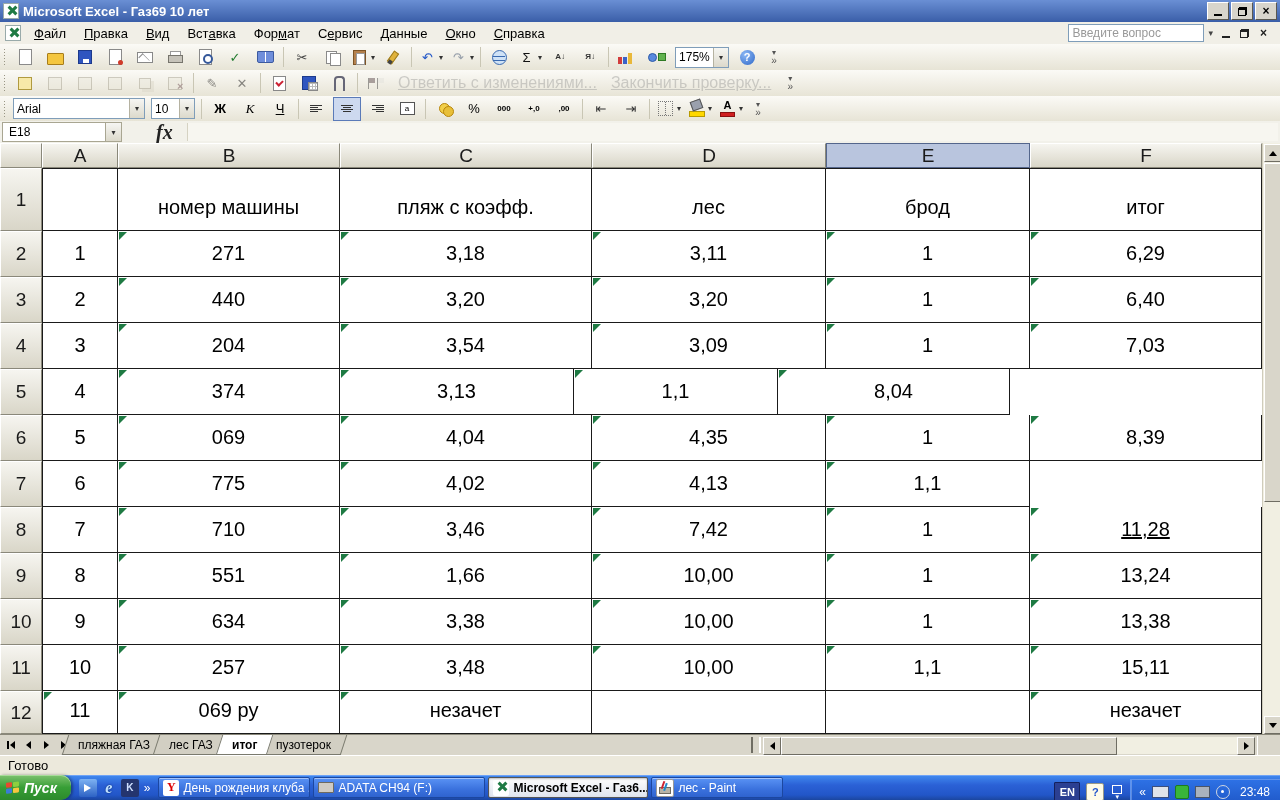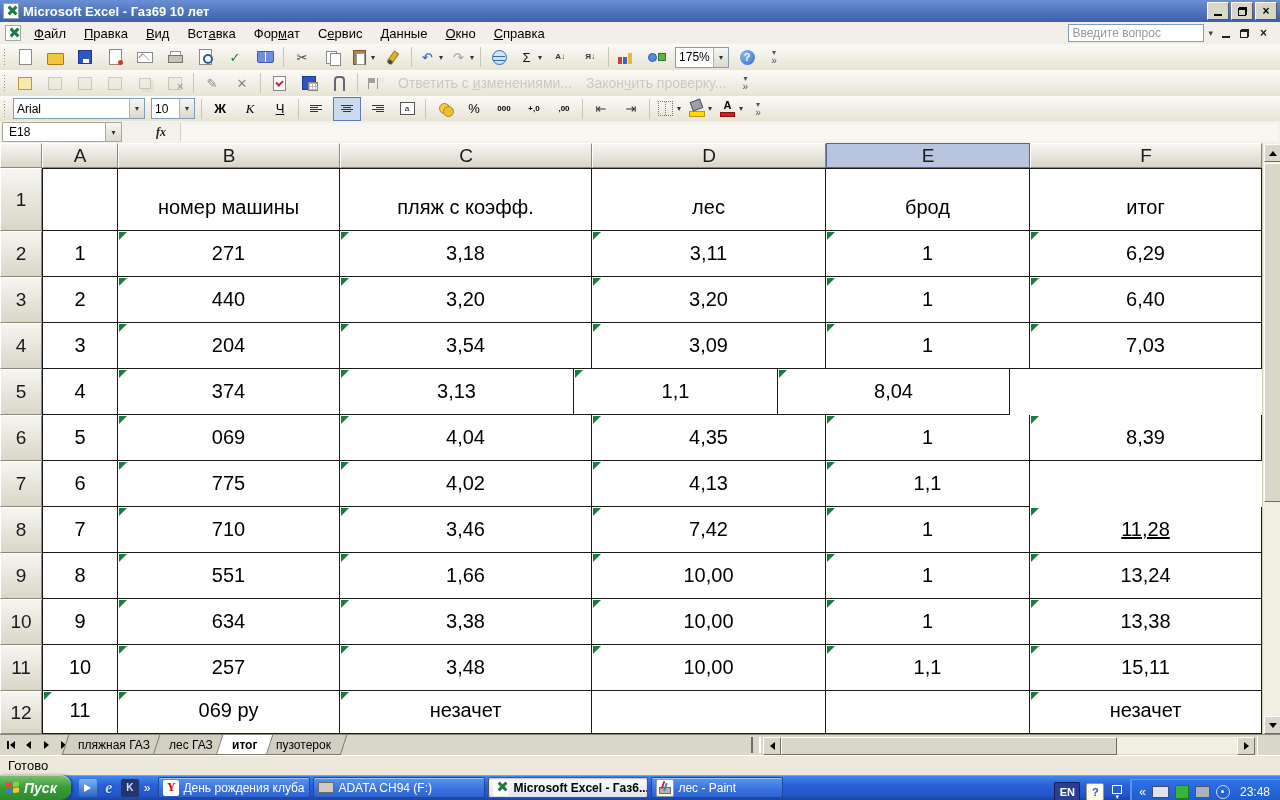--- a/index.html
+++ b/index.html
@@ -58,21 +58,21 @@
   .dd{font-size:8px;color:#333;margin-left:2px;}
   .combo{background:#fff;border:1px solid #7f9db9;height:19px;display:flex;align-items:center;
     font-size:12px;margin:0 3px;flex:none;position:relative;}
   .cval{flex:1;padding:0 3px;white-space:nowrap;overflow:hidden;}
   .cdd{width:14px;height:100%;background:linear-gradient(#f6f6f3,#dcd9cb);
     border-left:1px solid #b5b2a1;display:flex;align-items:center;justify-content:center;
     font-size:8px;color:#333;flex:none;}
   .chev{width:16px;height:24px;display:flex;flex-direction:column;align-items:center;
     justify-content:center;color:#555;flex:none;margin-left:4px;}
   .chv1{font-size:8px;line-height:7px;} .chv2{font-size:10px;line-height:9px;}
-  .ttext{font-size:14px;color:#9b9a92;padding:0 7px;white-space:nowrap;flex:none;}
+  .ttext{font-size:16px;color:#9b9a92;padding:0 7px;white-space:nowrap;flex:none;text-decoration:underline;}
   
   .ic{width:19px;height:17px;position:relative;display:flex;align-items:center;
     justify-content:center;font-size:13px;line-height:1;}
   .ic.gl{font-size:13px;}
   .ic.small{font-size:8px;font-weight:bold;letter-spacing:0;}
   .gb{font-weight:bold;} .gi{font-style:italic;font-family:"Liberation Serif",serif;}
   .gu{text-decoration:underline;}
   .k-page::before,.k-preview::before,.k-pagered::before{content:"";width:11px;height:14px;
     background:#fff;border:1px solid #8a8a8a;}
   .k-pagered::after{content:"";position:absolute;right:2px;bottom:1px;width:5px;height:5px;
@@ -160,21 +160,21 @@
     margin-top:1px;}
   
   #fbar{left:0;top:121px;width:1280px;height:22px;background:#f2f1ea;
     border-bottom:1px solid #8a887a;display:flex;align-items:center;}
   .namebox{width:96px;height:18px;background:#fff;border:1px solid #a9a692;margin-left:2px;
     font-size:12px;display:flex;align-items:center;padding-left:6px;}
   .namedd{width:15px;height:18px;background:linear-gradient(#f6f6f3,#dcd9cb);
     border:1px solid #a9a692;border-left:none;display:flex;align-items:center;
     justify-content:center;font-size:8px;color:#333;}
   .fx{margin-left:34px;font-family:"Liberation Serif",serif;font-style:italic;font-weight:bold;
-    font-size:12px;color:#222;}
+    font-size:20px;color:#222;}
   .fml{flex:1;height:18px;margin:0 2px 0 14px;background:#f7f6f0;border-left:1px solid #d5d2c2;}
   
   #grid{left:0;top:143px;width:1262px;height:591px;background:#fff;}
   #grid-header{display:flex;height:25px;}
   .corner,.colh,.rowh{background:linear-gradient(180deg,#f6f5f0,#d9d6c8);
     border-right:1px solid #8a887a;border-bottom:1px solid #8a887a;
     border-top:1px solid #fff;border-left:1px solid #fff;box-sizing:border-box;
     display:flex;align-items:center;justify-content:center;
     font-size:19px;color:#1a1a1a;flex:none;}
   .colh.sel{background:#b9c5de;border-color:#54668c;}

